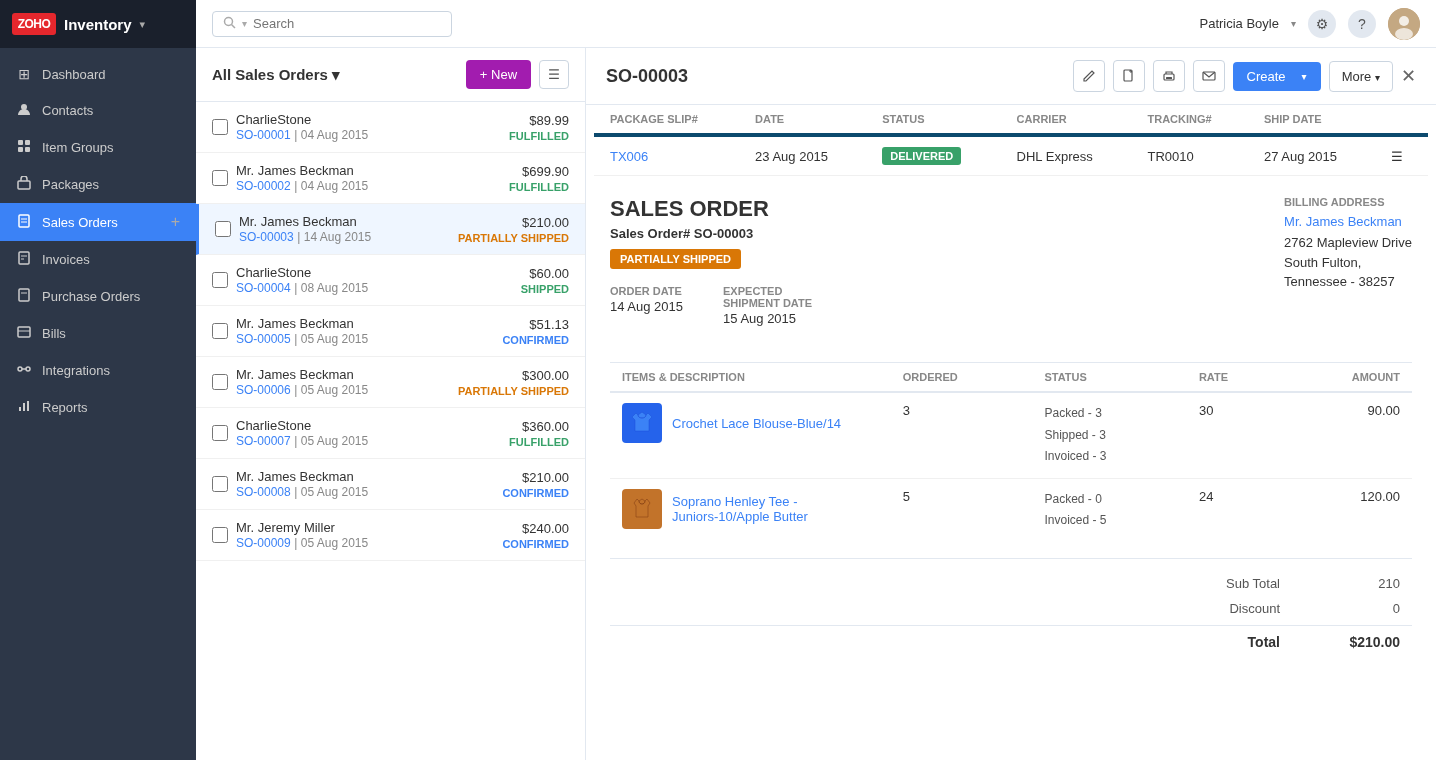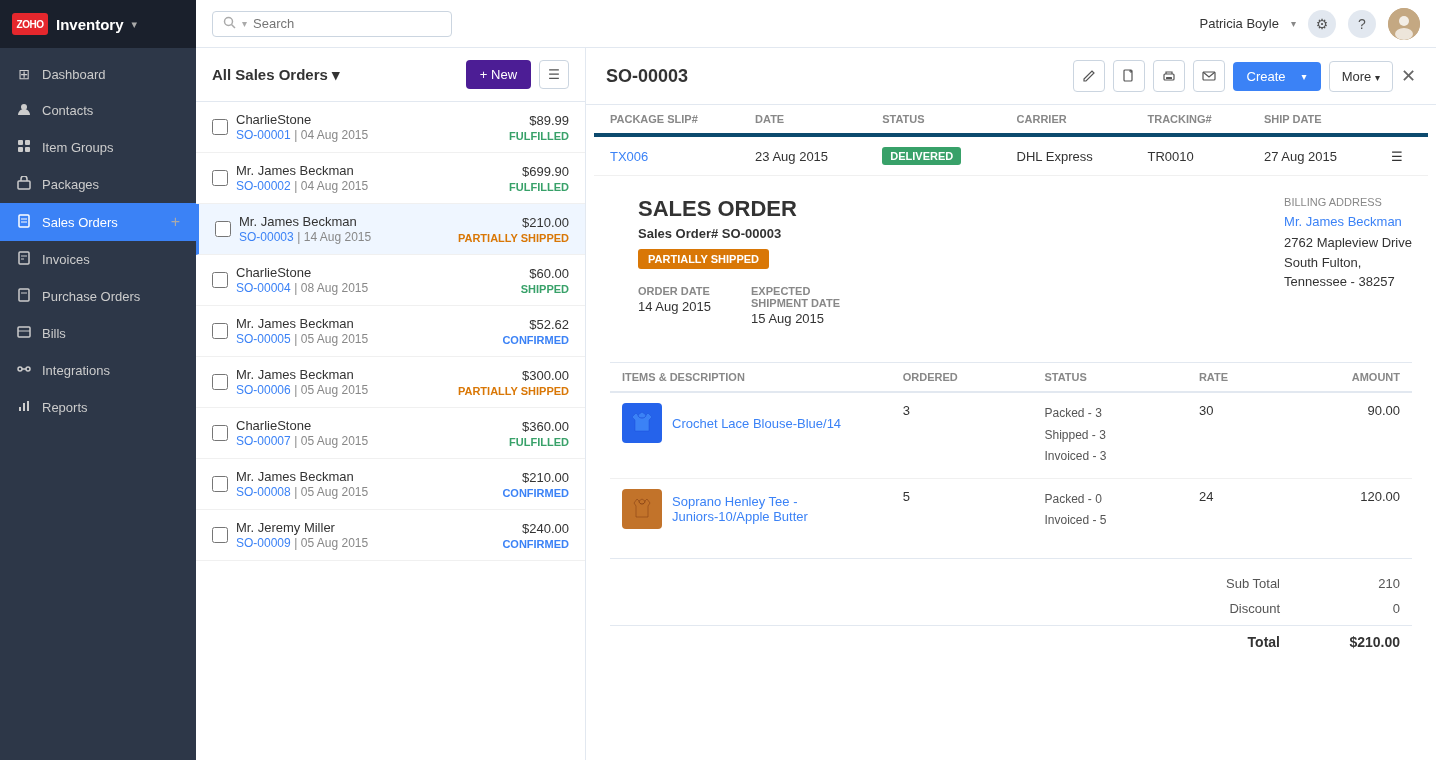--- a/index.html
+++ b/index.html
@@ -1,21 +1,21 @@
 <!DOCTYPE html>
 <html><head>
   <meta charset="utf-8">
   <style>
     * { box-sizing: border-box; margin: 0; padding: 0; }
     body { font-family: -apple-system, BlinkMacSystemFont, 'Segoe UI', Arial, sans-serif; font-size: 13px; background: #f5f5f5; display: flex; height: 760px; overflow: hidden; }
 
     
     .sidebar { width: 196px; background: #2d3748; color: #fff; display: flex; flex-direction: column; height: 100%; flex-shrink: 0; }
     .sidebar-header { display: flex; align-items: center; padding: 0 12px; height: 48px; background: #1a202c; gap: 8px; }
-    .zoho-logo { width: 36px; height: 22px; background: #e5272d; border-radius: 3px; display: flex; align-items: center; justify-content: center; font-size: 10px; font-weight: bold; color: white; letter-spacing: -0.5px; }
+    .zoho-logo { width: 44px; height: 22px; background: #e5272d; border-radius: 3px; display: flex; align-items: center; justify-content: center; font-size: 12px; font-weight: bold; color: white; letter-spacing: -0.5px; }
     .sidebar-title { font-size: 15px; font-weight: 600; color: #fff; }
     .sidebar-arrow { font-size: 11px; color: #aaa; }
     .sidebar-nav { flex: 1; padding-top: 8px; }
     .nav-item { display: flex; align-items: center; gap: 10px; padding: 10px 16px; color: #ccc; cursor: pointer; font-size: 13px; }
     .nav-item.active { background: #3b82f6; color: #fff; }
     .nav-item .nav-icon { width: 16px; text-align: center; font-size: 14px; }
     .nav-plus { margin-left: auto; font-size: 16px; color: #aaa; }
 
     
     .main { flex: 1; display: flex; flex-direction: column; overflow: hidden; }
@@ -27,21 +27,21 @@
     .topbar-icon { width: 28px; height: 28px; border-radius: 50%; background: #e2e8f0; display: flex; align-items: center; justify-content: center; font-size: 14px; cursor: pointer; color: #555; }
     .avatar { width: 32px; height: 32px; border-radius: 50%; background: #c4a882; display: flex; align-items: center; justify-content: center; font-size: 12px; color: #fff; overflow: hidden; }
 
     
     .content { display: flex; flex: 1; overflow: hidden; }
 
     
     .orders-panel { width: 390px; background: #fff; border-right: 1px solid #e2e8f0; display: flex; flex-direction: column; flex-shrink: 0; }
     .orders-header { padding: 12px 16px; display: flex; align-items: center; gap: 8px; border-bottom: 1px solid #e2e8f0; }
     .orders-title { font-size: 15px; font-weight: 600; color: #333; display: flex; align-items: center; gap: 4px; }
-    .btn-new { background: #4c1d95; color: #fff; border: none; border-radius: 4px; padding: 7px 14px; font-size: 13px; cursor: pointer; display: flex; align-items: center; gap: 4px; margin-left: auto; }
+    .btn-new { background: #a21caf; color: #fff; border: none; border-radius: 4px; padding: 7px 14px; font-size: 13px; cursor: pointer; display: flex; align-items: center; gap: 4px; margin-left: auto; }
     .btn-menu { background: none; border: 1px solid #cbd5e0; border-radius: 4px; padding: 6px 8px; cursor: pointer; color: #555; }
     .orders-list { flex: 1; overflow-y: auto; }
     .order-item { display: flex; align-items: center; padding: 10px 16px; border-bottom: 1px solid #f0f0f0; cursor: pointer; gap: 8px; }
     .order-item.active { background: #eff6ff; border-left: 3px solid #3b82f6; }
     .order-checkbox { width: 16px; height: 16px; flex-shrink: 0; }
     .order-info { flex: 1; }
     .order-name { font-size: 13px; color: #333; font-weight: 500; }
     .order-id { font-size: 12px; color: #3b82f6; }
     .order-date { font-size: 12px; color: #888; }
     .order-right { text-align: right; }
@@ -74,21 +74,21 @@
     .so-body { padding: 20px 24px; }
     .so-title { font-size: 22px; font-weight: 700; color: #333; margin-bottom: 4px; }
     .so-number { font-size: 13px; color: #555; margin-bottom: 8px; }
     .so-number span { font-weight: 600; color: #333; }
     .badge-partially-shipped { background: #d97706; color: #fff; font-size: 11px; font-weight: 700; padding: 4px 10px; border-radius: 3px; display: inline-block; margin-bottom: 16px; }
     .so-meta { display: flex; gap: 40px; margin-bottom: 20px; }
     .so-meta-item { display: flex; flex-direction: column; gap: 2px; }
     .so-meta-label { font-size: 11px; color: #888; font-weight: 600; text-transform: uppercase; }
     .so-meta-value { font-size: 13px; color: #333; }
     .billing-block { margin-left: auto; text-align: left; }
-    .billing-title { font-size: 11px; color: #888; font-weight: 400; text-transform: uppercase; margin-bottom: 6px; }
+    .billing-title { font-size: 11px; color: #888; font-weight: 700; text-transform: uppercase; margin-bottom: 6px; }
     .billing-name { color: #3b82f6; font-size: 13px; margin-bottom: 4px; }
     .billing-addr { font-size: 13px; color: #333; line-height: 1.5; }
 
     
     .items-table { width: 100%; border-collapse: collapse; margin-top: 16px; }
     .items-table th { font-size: 11px; color: #888; font-weight: 700; text-transform: uppercase; padding: 8px 12px; text-align: left; border-bottom: 2px solid #e2e8f0; border-top: 1px solid #e2e8f0; }
     .items-table td { padding: 10px 12px; font-size: 13px; color: #333; vertical-align: top; }
     .items-table tr:not(:last-child) td { border-bottom: 1px solid #f0f0f0; }
     .item-img { width: 40px; height: 40px; border-radius: 4px; object-fit: cover; background: #e2e8f0; display: flex; align-items: center; justify-content: center; overflow: hidden; }
     .item-img-blue { background: #2563eb; }
@@ -312,21 +312,21 @@
         <div class="order-item">
           <input type="checkbox" class="order-checkbox" style="">
           <div class="order-info">
             <div class="order-name">Mr. James Beckman</div>
             <div>
               <span class="order-id">SO-00005</span>
               <span class="order-date"> | 05 Aug 2015</span>
             </div>
           </div>
           <div class="order-right">
-            <div class="order-amount">$52.62</div>
+            <div class="order-amount">$51.13</div>
             <div class="order-status status-confirmed">CONFIRMED</div>
           </div>
         </div>
 
         <div class="order-item">
           <input type="checkbox" class="order-checkbox" style="">
           <div class="order-info">
             <div class="order-name">Mr. James Beckman</div>
             <div>
               <span class="order-id">SO-00006</span>
@@ -449,21 +449,21 @@
               <td>DHL Express</td>
               <td>TR0010</td>
               <td>27 Aug 2015</td>
               <td class="row-menu">☰</td>
             </tr>
           </tbody>
         </table>
       </div>
 
       <div class="so-body">
-        <div style="display:flex; justify-content:space-between; align-items:flex-start;margin-left:28px;">
+        <div style="display:flex; justify-content:space-between; align-items:flex-start;">
           <div>
             <div class="so-title">SALES ORDER</div>
             <div class="so-number">
               <span>Sales Order#</span>
               <span>SO-00003</span>
             </div>
             <div class="badge-partially-shipped">PARTIALLY SHIPPED</div>
 
             <div class="so-meta">
               <div class="so-meta-item">

